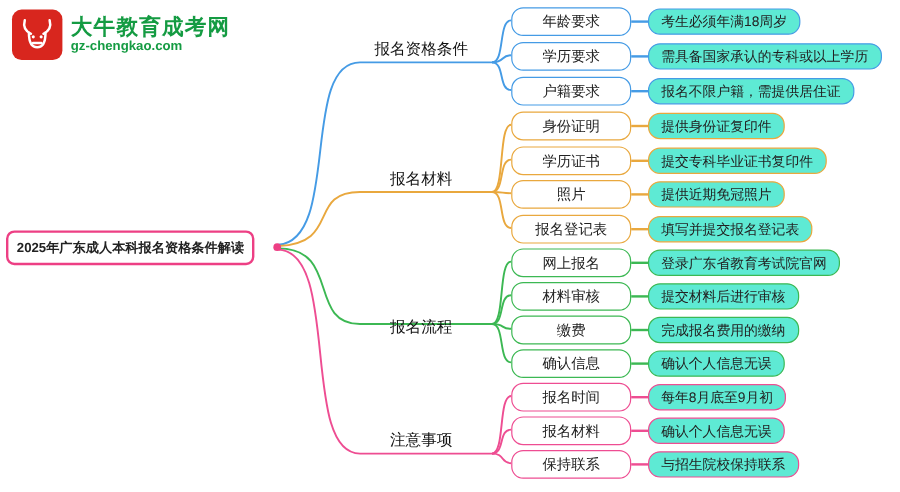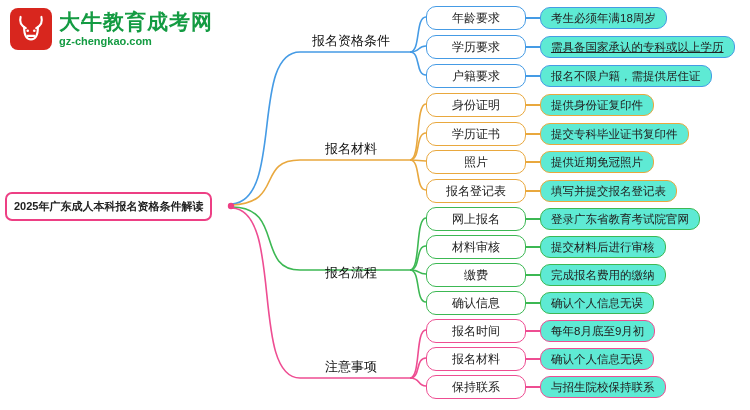--- a/index.html
+++ b/index.html
@@ -5,21 +5,21 @@
   * { margin:0; padding:0; box-sizing:border-box; }
   html,body { background:#fff; }
   body { font-family:"Liberation Sans","DejaVu Sans",sans-serif; color:#222; }
   .stage { position:relative; width:750px; height:410px; background:#fff; overflow:hidden; }
   .links { position:absolute; left:0; top:0; width:750px; height:410px; }
 
   
   .logo { position:absolute; left:10px; top:8px; display:flex; align-items:center; gap:7px; }
   .logo-badge { width:42px; height:42px; border-radius:8px; display:flex; align-items:center; justify-content:center; }
   .logo-text { display:flex; flex-direction:column; line-height:1.25; }
-  .logo-name { font-size:21px; font-weight:bold; letter-spacing:1px; }
+  .logo-name { font-size:18px; font-weight:bold; letter-spacing:1px; }
   .logo-url  { font-size:11px; font-weight:bold; }
 
   
   .root { position:absolute; left:5px; top:192px; padding:5px 7px; border:2px solid #e0e; border-radius:7px;
           font-size:11px; font-weight:bold; white-space:nowrap; background:#fff; }
 
   
   .blabel { position:absolute; left:292px; width:118px; text-align:center; font-size:13px; color:#111; white-space:nowrap; }
 
   
@@ -91,21 +91,21 @@
   <div class="blabel" style="top:358px">注意事项</div>
 
   <div class="row" style="top:6px">
     <div class="nlabel" style="border-color: rgb(69, 155, 229);">年龄要求</div>
     <div class="nlink" style="background-color: rgb(69, 155, 229);"></div>
     <div class="nvalue" style="border-color: rgb(69, 155, 229);">考生必须年满18周岁</div>
   </div>
   <div class="row" style="top:35px">
     <div class="nlabel" style="border-color: rgb(69, 155, 229);">学历要求</div>
     <div class="nlink" style="background-color: rgb(69, 155, 229);"></div>
-    <div class="nvalue" style="border-color: rgb(69, 155, 229); text-decoration: underline;">需具备国家承认的专科或以上学历</div>
+    <div class="nvalue" style="border-color: rgb(69, 155, 229);">需具备国家承认的专科或以上学历</div>
   </div>
   <div class="row" style="top:64px">
     <div class="nlabel" style="border-color: rgb(69, 155, 229);">户籍要求</div>
     <div class="nlink" style="background-color: rgb(69, 155, 229);"></div>
     <div class="nvalue" style="border-color: rgb(69, 155, 229);">报名不限户籍，需提供居住证</div>
   </div>
 
   <div class="row" style="top:122px">
     <div class="nlabel" style="border-color: rgb(233, 168, 62);">学历证书</div>
     <div class="nlink" style="background-color: rgb(233, 168, 62);"></div>

